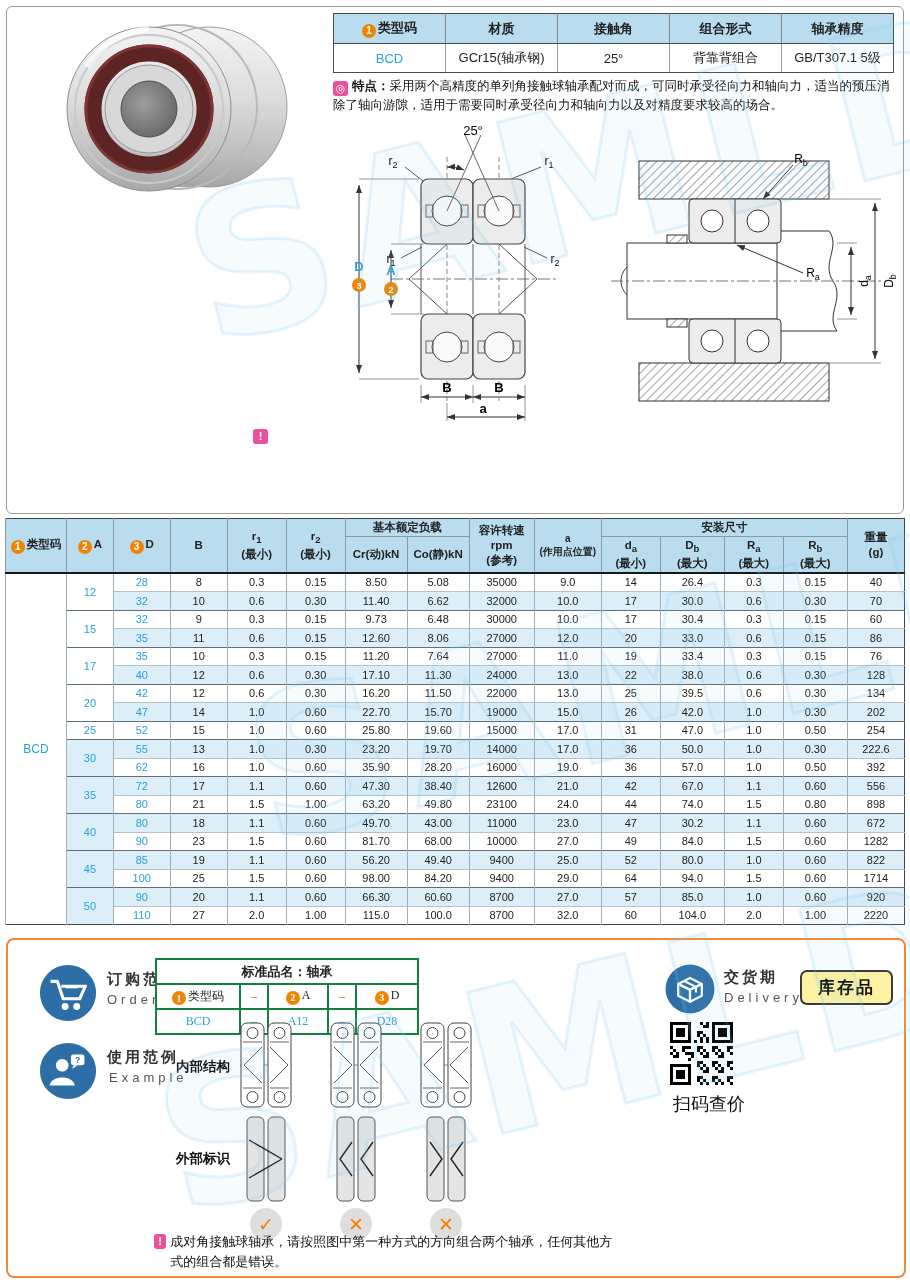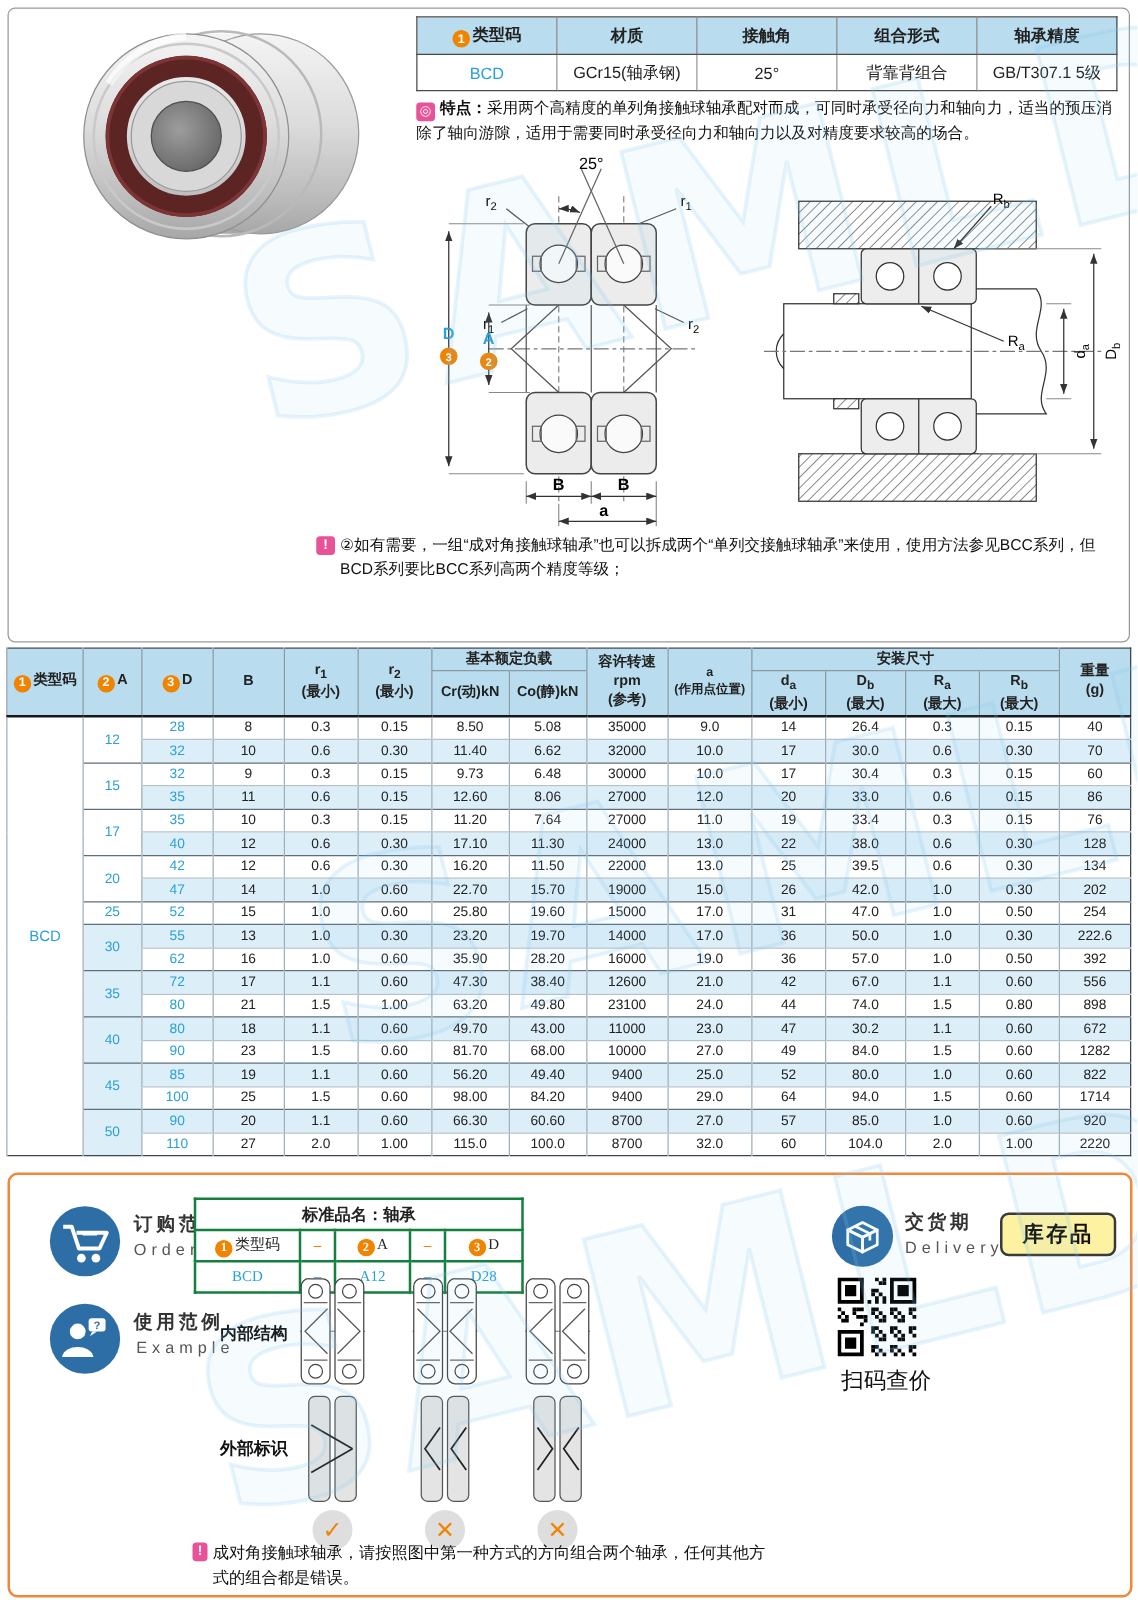--- a/index.html
+++ b/index.html
@@ -250,21 +250,20 @@
       </g>
       <line x1="240" y1="100" x2="240" y2="168" stroke="#333" marker-start="url(#arr)" marker-end="url(#arr)"></line>
       <text transform="rotate(-90 253 134)" x="253" y="138" font-size="12" class="sub-label" text-anchor="middle"><tspan>d</tspan><tspan dy="3" font-size="9">a</tspan></text>
       <line x1="264" y1="56" x2="264" y2="212" stroke="#333" marker-start="url(#arr)" marker-end="url(#arr)"></line>
       <text transform="rotate(-90 278 134)" x="278" y="138" font-size="12" class="sub-label" text-anchor="middle"><tspan>D</tspan><tspan dy="3" font-size="9">b</tspan></text>
     </svg>
 
     <div class="notes abs" style="left:246px;top:420px;width:648px">
       <span class="pink-ic">!</span>
       <div>
-        <div>②如有需要，一组“成对角接触球轴承”也可以拆成两个“单列交接触球轴承”来使用，使用方法参见BCC系列，但BCD系列要比BCC系列高两个精度等级；</div>
       </div>
     </div>
   </div>
 
   <table id="main-table" class="abs" style="left:5px;top:518px">
       <colgroup>
         <col style="width:60px">
         <col style="width:46px">
         <col style="width:56px">
         <col style="width:56px">

